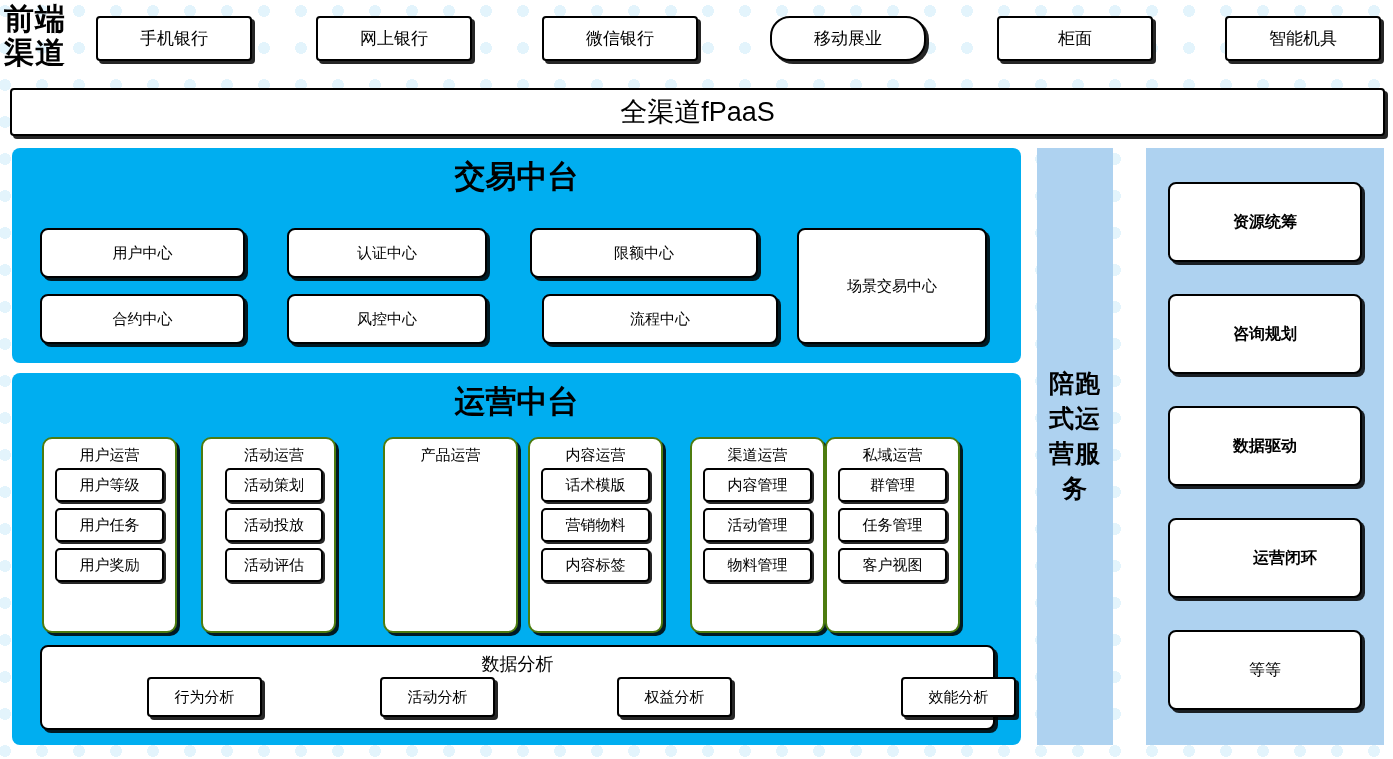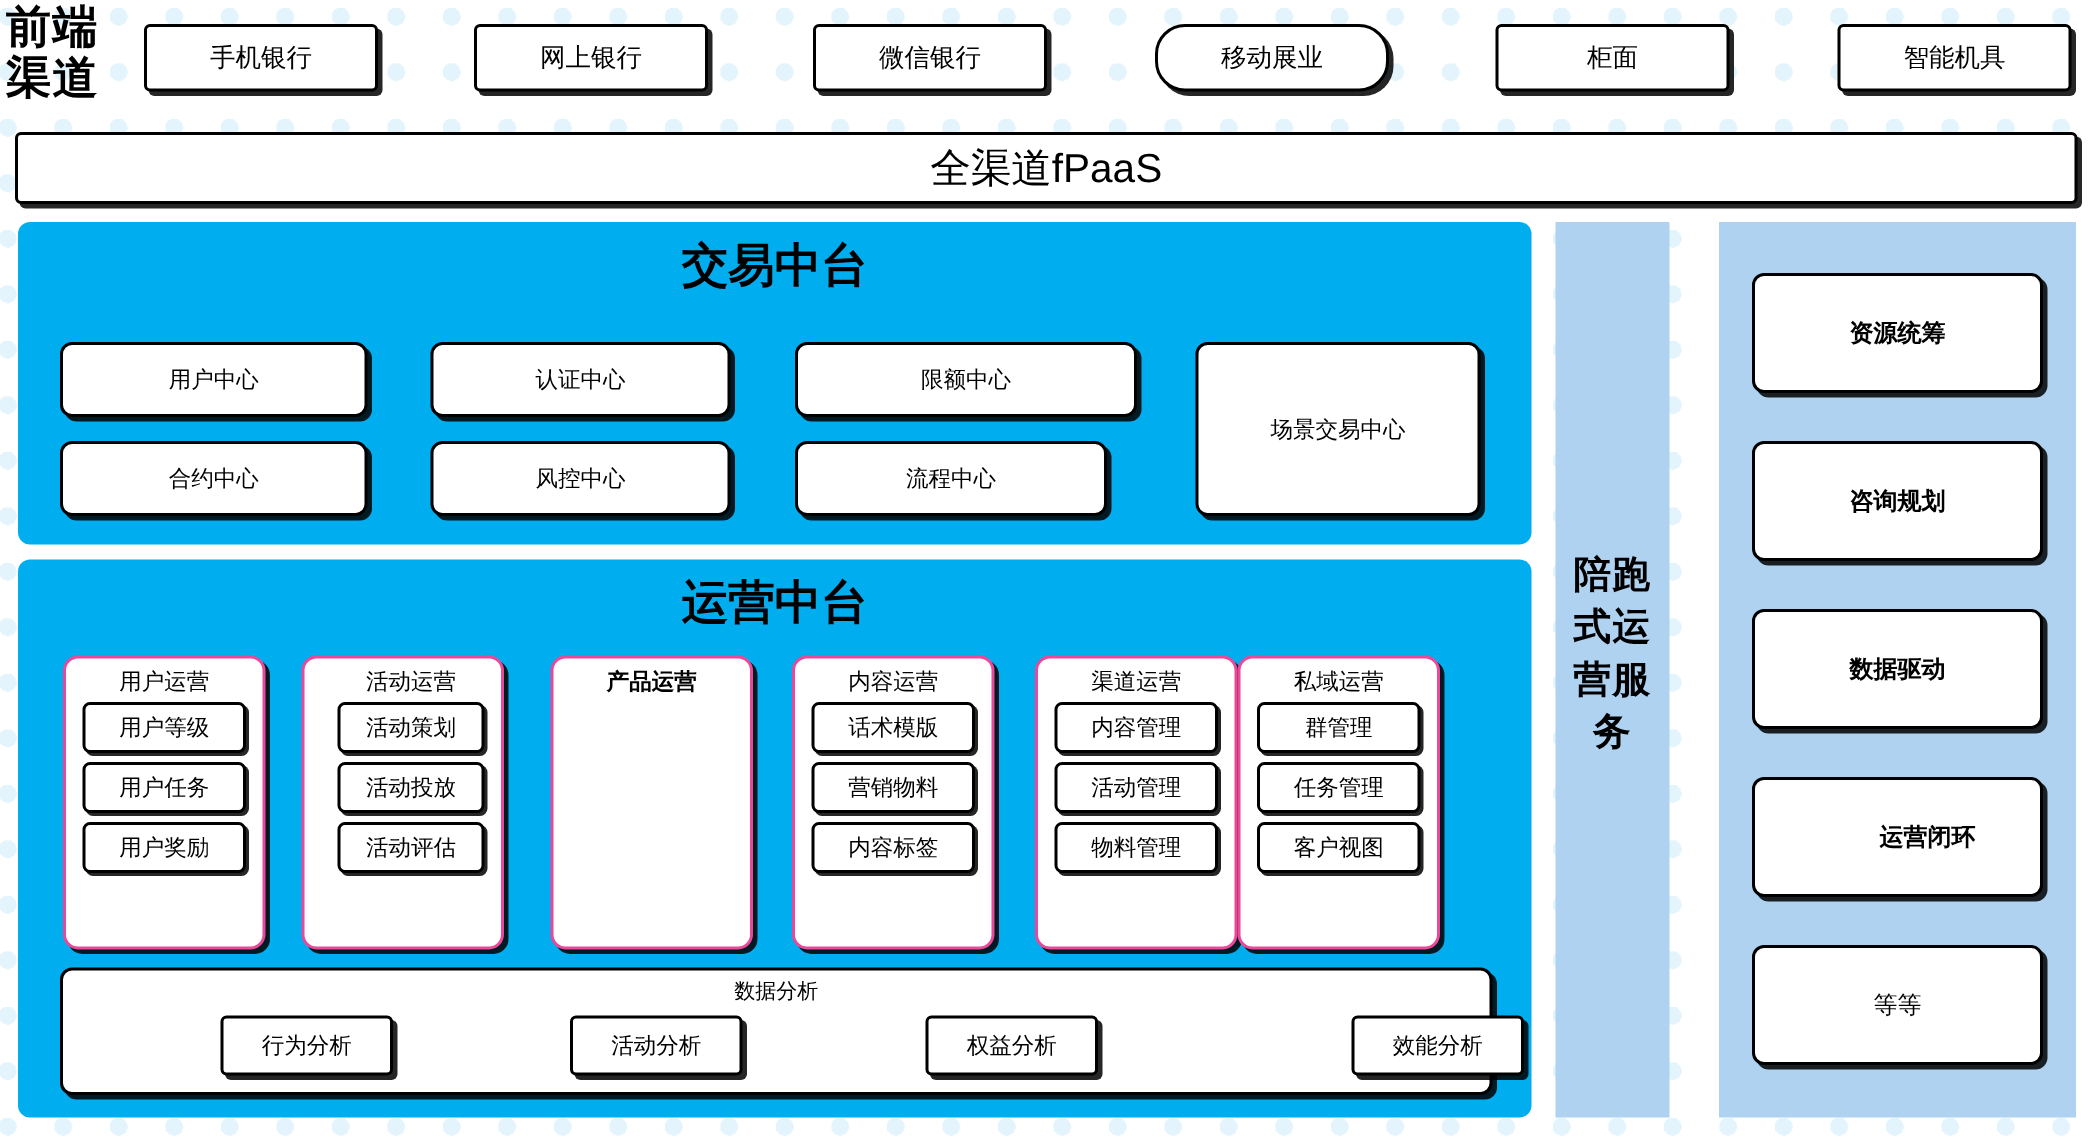--- a/index.html
+++ b/index.html
@@ -64,21 +64,21 @@
     font-family:"Liberation Serif","DejaVu Serif",serif;
     font-weight:bold;font-size:31px;color:#000;
   }
 
   
   .tbox{position:absolute;height:48px;font-size:15px;}
 
   
   .opscol{
     position:absolute;top:437px;width:135px;height:196px;
-    background:#fff;border:2px solid #ec4899;border-radius:10px;
+    background:#fff;border:2px solid #4d7c0f;border-radius:10px;
     box-shadow:3px 3px 0 rgba(0,0,0,.85);
     box-sizing:border-box;
   }
   .opscol .hd{
     text-align:center;font-size:15px;margin-top:6px;height:20px;line-height:20px;
   }
   .opscol .items{padding:3px 11px 0 11px;}
   .opsitem{
     height:34px;margin-bottom:6px;
     background:#fff;border:2px solid #000;border-radius:5px;
@@ -87,21 +87,21 @@
     display:flex;align-items:center;justify-content:center;
     font-size:15px;
   }
   
   #analysis{
     position:absolute;left:40px;top:645px;width:955px;height:85px;
     background:#fff;border:2px solid #000;border-radius:8px;
     box-shadow:3px 3px 0 rgba(0,0,0,.85);
     box-sizing:border-box;
   }
-  #analysis .hd{text-align:center;font-size:14px;margin-top:5px;}
+  #analysis .hd{text-align:center;font-size:18px;margin-top:5px;}
   .anitem{
     position:absolute;top:30px;width:115px;height:40px;
     font-size:15px;
   }
 
   
   #svc-col{
     position:absolute;left:1037px;top:148px;width:76px;height:597px;
     background:#aed2f0;
   }
@@ -140,21 +140,21 @@
   <div id="fpaas" class="wbox r4">全渠道fPaaS</div>
 
   <div class="bluepanel" id="trade-panel" style="left:12px;top:148px;width:1009px;height:215px;">
     <div class="paneltitle">交易中台</div>
     <div id="trade-boxes">
         <div class="tbox wbox r8" style="left: 28px; top: 80px; width: 205px; height: 50px;">用户中心</div>
         <div class="tbox wbox r8" style="left: 275px; top: 80px; width: 200px; height: 50px;">认证中心</div>
         <div class="tbox wbox r8" style="left: 518px; top: 80px; width: 228px; height: 50px;">限额中心</div>
         <div class="tbox wbox r8" style="left: 28px; top: 146px; width: 205px; height: 50px;">合约中心</div>
         <div class="tbox wbox r8" style="left: 275px; top: 146px; width: 200px; height: 50px;">风控中心</div>
-        <div class="tbox wbox r8" style="left: 518px; top: 146px; width: 208px; height: 50px;">流程中心</div>
+        <div class="tbox wbox r8" style="left: 530px; top: 146px; width: 236px; height: 50px;">流程中心</div>
         <div class="tbox wbox r8" style="left: 785px; top: 80px; width: 190px; height: 116px;">场景交易中心</div>
       </div>
   </div>
 
   <div class="bluepanel" id="ops-panel" style="left:12px;top:373px;width:1009px;height:372px;">
     <div class="paneltitle">运营中台</div>
   </div>
   <div id="ops-columns">
       <div class="opscol" style="left: 42px;">
         <div class="hd">用户运营</div>
@@ -165,21 +165,21 @@
         </div>
       </div>
       <div class="opscol" style="left: 201px; padding-left: 11px;">
         <div class="hd">活动运营</div>
         <div class="items">
           <div class="opsitem">活动策划</div>
           <div class="opsitem">活动投放</div>
           <div class="opsitem">活动评估</div>
         </div>
       </div>
-      <div class="opscol" style="left: 367px; font-weight: bold;">
+      <div class="opscol" style="left: 383px;">
         <div class="hd">产品运营</div>
       </div>
       <div class="opscol" style="left: 528px;">
         <div class="hd">内容运营</div>
         <div class="items">
           <div class="opsitem">话术模版</div>
           <div class="opsitem">营销物料</div>
           <div class="opsitem">内容标签</div>
         </div>
       </div>

